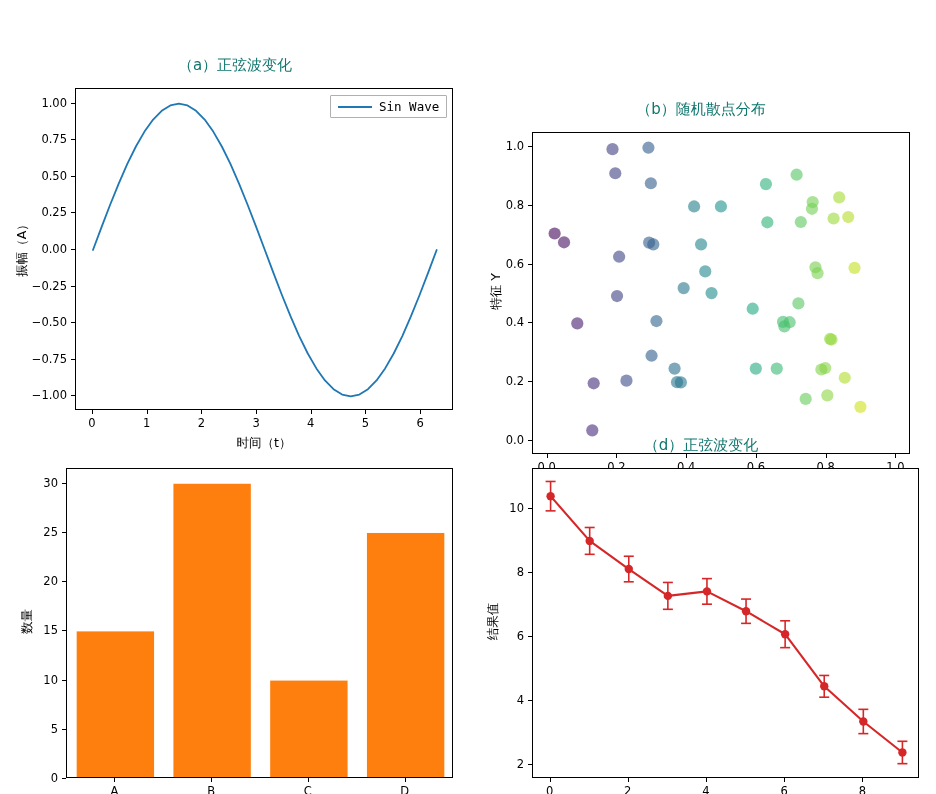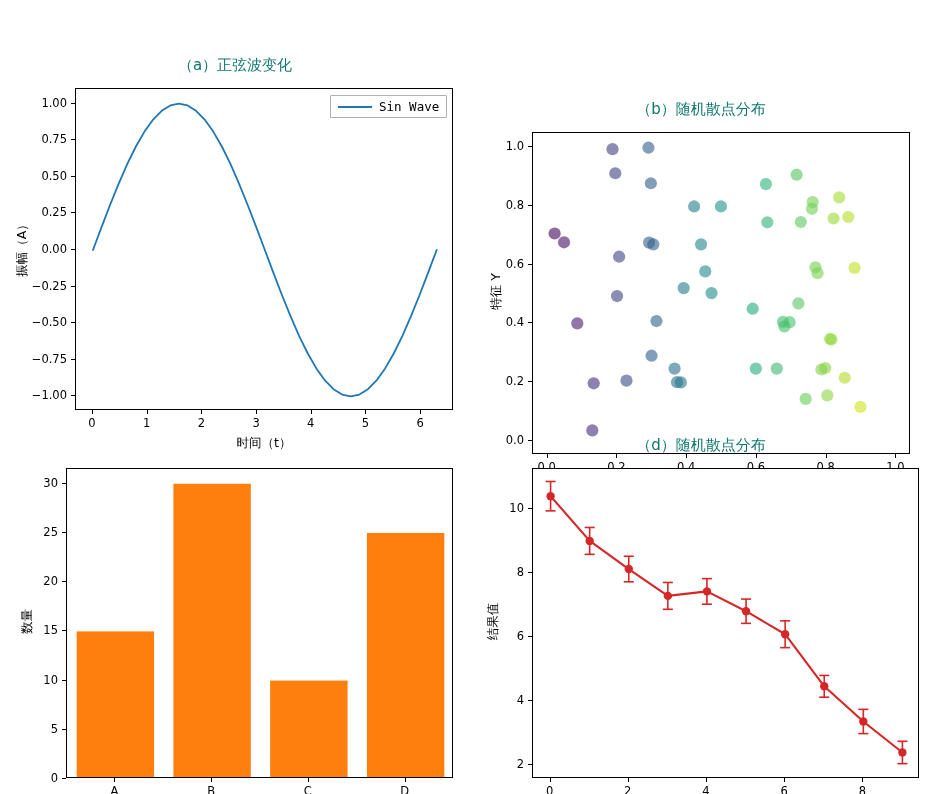--- a/index.html
+++ b/index.html
@@ -257,21 +257,21 @@
         <div class="tickmark tick-y-mark" style="left: 62px; top: 151.175px;"></div>
         <div class="tick-label tick-y" style="left: -12px; width: 70px; top: 151.175px;">20</div>
         <div class="tickmark tick-y-mark" style="left: 62px; top: 101.968px;"></div>
         <div class="tick-label tick-y" style="left: -12px; width: 70px; top: 101.968px;">25</div>
         <div class="tickmark tick-y-mark" style="left: 62px; top: 52.7619px;"></div>
         <div class="tick-label tick-y" style="left: -12px; width: 70px; top: 52.7619px;">30</div>
       </div>
   </div>
 
   <div class="subplot" style="left:466px; top:430px; width:470px; height:364px;">
-    <div class="subtitle" style="top:6px;">（d）随机散点分布</div>
+    <div class="subtitle" style="top:6px;">（d）正弦波变化</div>
     <div class="plotbox" style="left:66px; top:38px; width:387px; height:310px;">
       <svg id="svg-d" width="387" height="310">
           <g>
             <polyline points="17.59,27.16 56.68,71.91 95.77,100.03 134.86,126.88 173.95,122.40 213.05,142.22 252.14,165.23 291.23,217.32 330.32,252.47 369.41,283.47" fill="none" stroke="#d62728" stroke-width="2.1" stroke-linejoin="round"></polyline>
             <line x1="17.590909090909093" y1="12.463917525773127" x2="17.590909090909093" y2="41.86597938144331" stroke="#d62728" stroke-width="1.6"></line>
             <line x1="12.590909090909093" y1="12.463917525773127" x2="22.590909090909093" y2="12.463917525773127" stroke="#d62728" stroke-width="1.6"></line>
             <line x1="12.590909090909093" y1="41.86597938144331" x2="22.590909090909093" y2="41.86597938144331" stroke="#d62728" stroke-width="1.6"></line>
             <line x1="56.681818181818194" y1="58.48453608247419" x2="56.681818181818194" y2="85.32989690721647" stroke="#d62728" stroke-width="1.6"></line>
             <line x1="51.681818181818194" y1="58.48453608247419" x2="61.681818181818194" y2="58.48453608247419" stroke="#d62728" stroke-width="1.6"></line>
             <line x1="51.681818181818194" y1="85.32989690721647" x2="61.681818181818194" y2="85.32989690721647" stroke="#d62728" stroke-width="1.6"></line>

